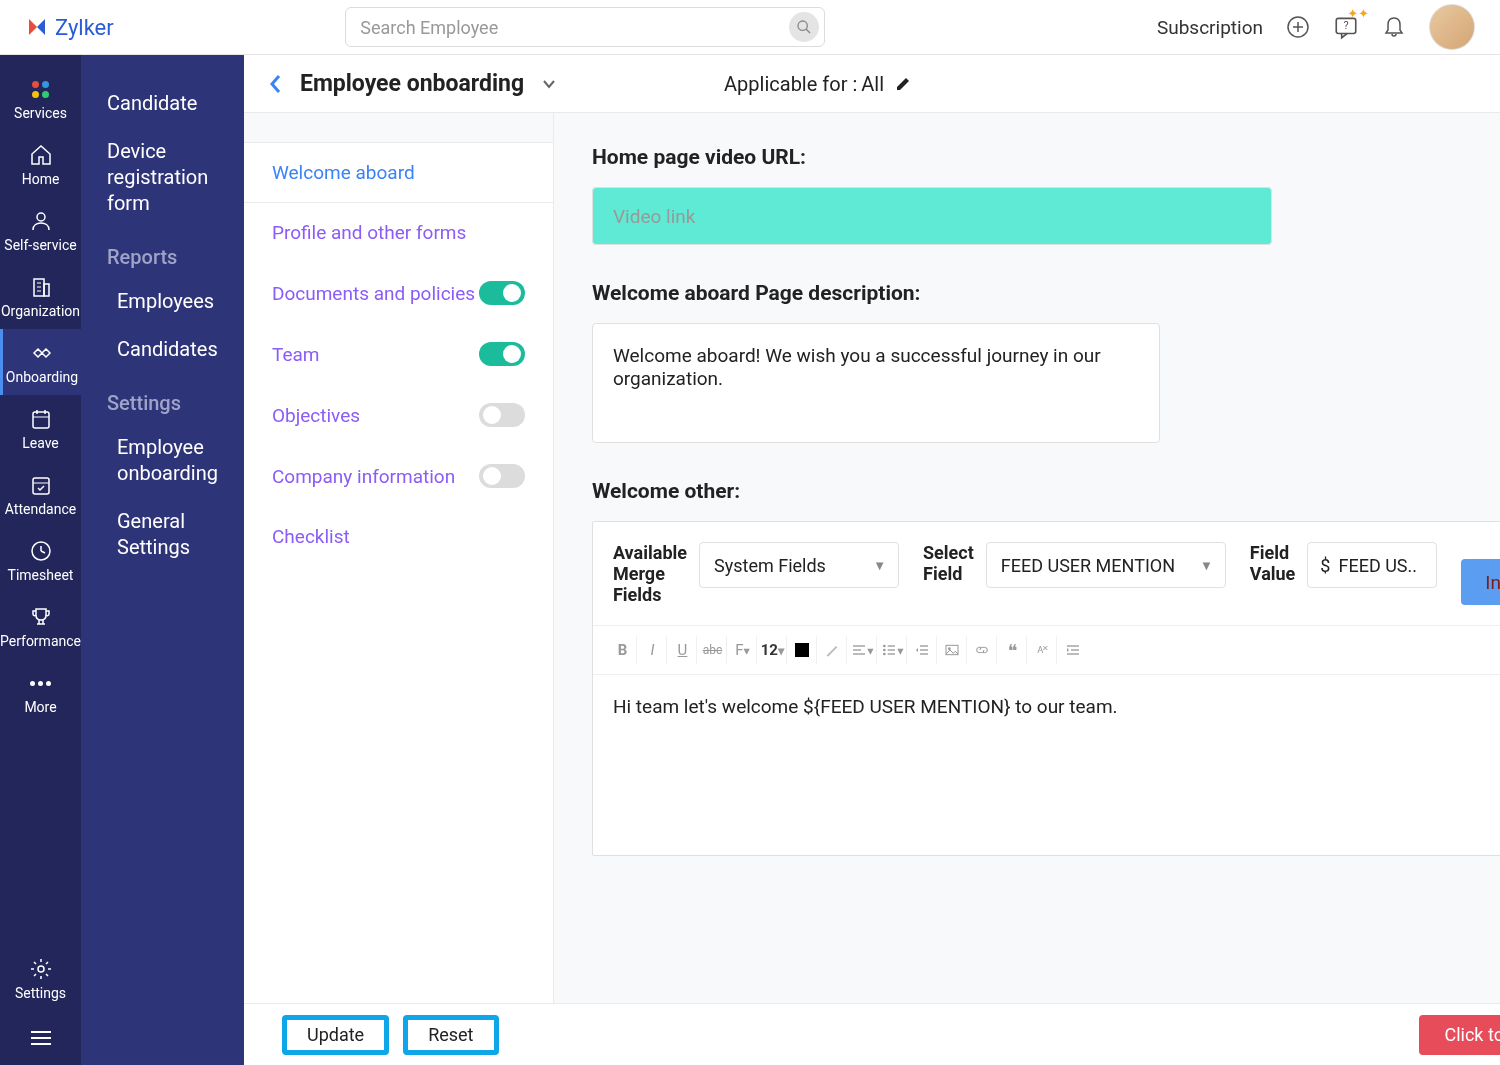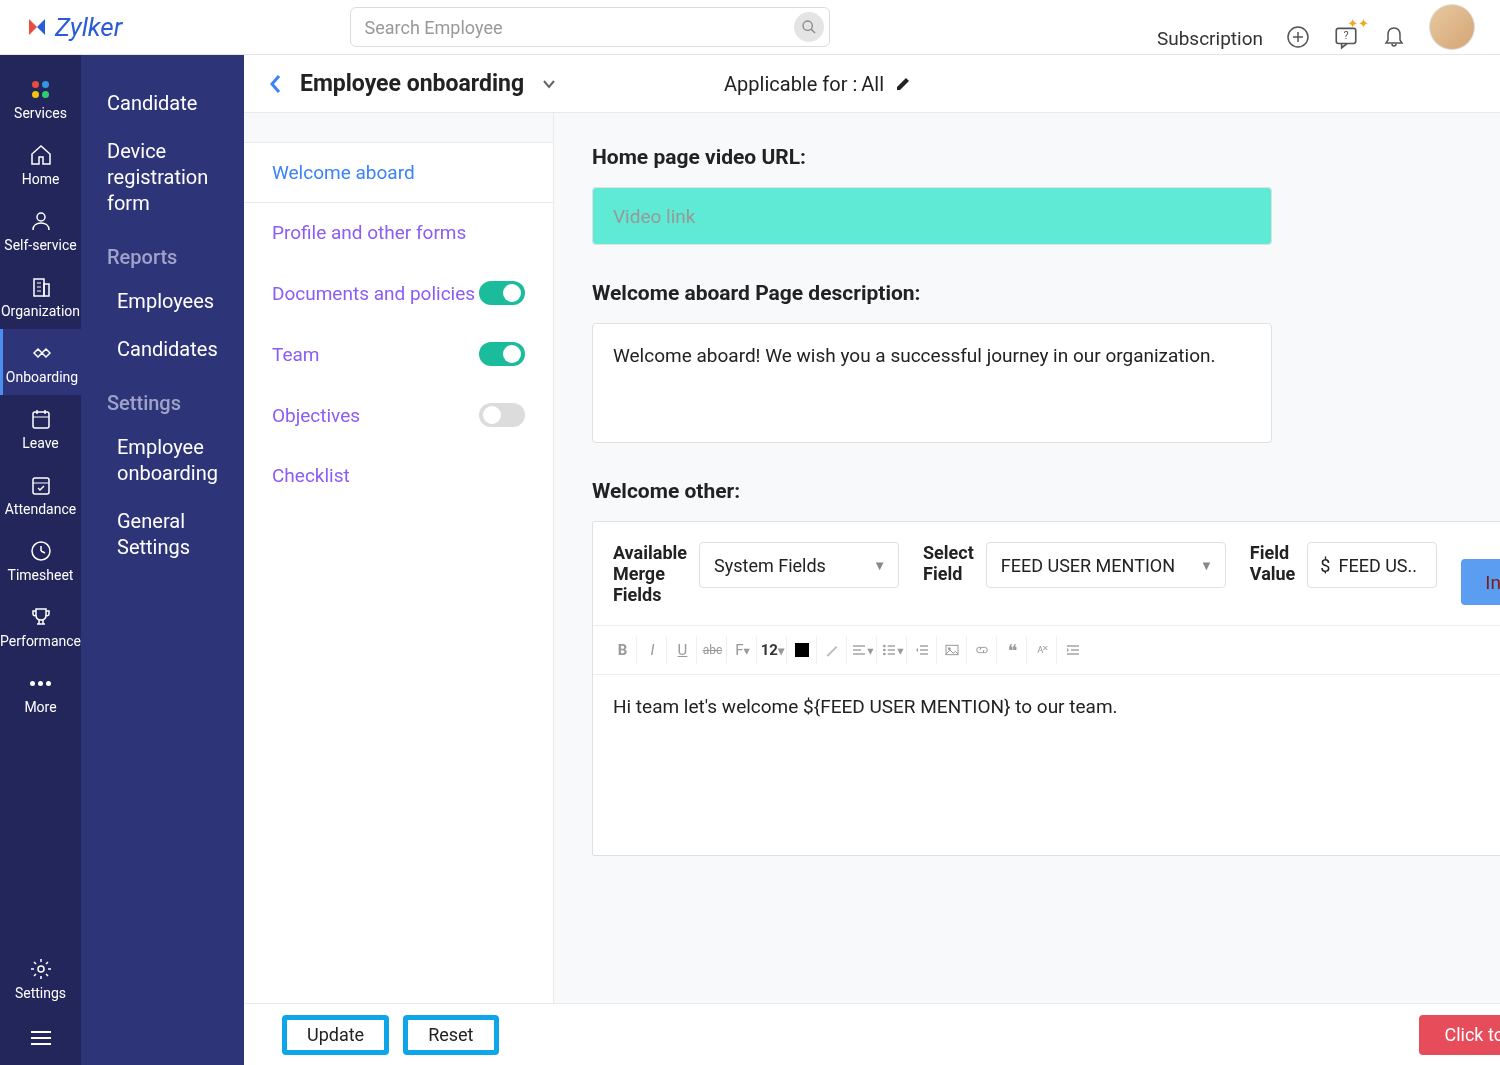--- a/index.html
+++ b/index.html
@@ -1,24 +1,24 @@
 <!DOCTYPE html>
 <html><head>
 <meta charset="utf-8">
 <style>
 *{box-sizing:border-box;margin:0;padding:0;font-family:-apple-system,BlinkMacSystemFont,'Segoe UI',Roboto,sans-serif}
 body{width:1500px;height:1065px;overflow:hidden;background:#fff;color:#222}
 .topbar{height:55px;display:flex;align-items:center;padding:0 25px;border-bottom:1px solid #e5e5e5}
-.logo{display:flex;align-items:center;gap:6px;font-family:cursive;font-size:26px;color:#2a5cd8;font-style:italic}
+.logo{display:flex;align-items:center;gap:6px;font-family:cursive;font-size:22px;color:#2a5cd8;}
 .logo-icon{width:24px;height:24px}
 .search-wrap{margin-left:auto;margin-right:auto;position:relative;left:-50px}
 .search-input{width:480px;height:40px;border:1px solid #dcdcdc;border-radius:6px;padding:0 46px 0 14px;font-size:18px;color:#666}
 .search-input::placeholder{color:#999}
 .search-btn{position:absolute;right:6px;top:5px;width:30px;height:30px;border-radius:50%;background:#e4e4e4;border:none;display:flex;align-items:center;justify-content:center;color:#888}
-.top-actions{display:flex;align-items:flex-end;gap:22px;font-size:19px;color:#333}
+.top-actions{display:flex;align-items:center;gap:22px;font-size:19px;color:#333}
 .top-actions .icon-btn{width:26px;height:26px;display:flex;align-items:center;justify-content:center;color:#555}
 .avatar{width:46px;height:46px;border-radius:50%;background:linear-gradient(135deg,#e8c9a0,#d4a574);border:1px solid #ddd}
 .body{display:flex;height:calc(100% - 55px)}
 .rail{width:96px;background:#22265a;color:#fff;display:flex;flex-direction:column;align-items:center;padding-top:10px;position:relative}
 .rail-item{width:100%;padding:12px 0 10px;display:flex;flex-direction:column;align-items:center;gap:4px;font-size:14px;cursor:pointer}
 .rail-item.active{background:#2e3478;border-left:3px solid #4a8ff0}
 .rail-icon{width:24px;height:24px;display:flex;align-items:center;justify-content:center}
 .rail-dots{display:grid;grid-template-columns:1fr 1fr;gap:3px;width:18px}
 .rail-dots span{width:7px;height:7px;border-radius:50%}
 .rail-spacer{flex:1}
@@ -38,21 +38,21 @@
 .step-item{padding:18px 28px;font-size:19px;color:#8b5cf6;display:flex;align-items:center;justify-content:space-between;cursor:pointer;border-bottom:1px solid transparent}
 .step-item.active{color:#3b82f6;border-bottom:1px solid #eaeaea}
 .toggle{width:46px;height:24px;border-radius:12px;background:#dcdcdc;position:relative;cursor:pointer}
 .toggle::after{content:'';position:absolute;width:18px;height:18px;border-radius:50%;background:#fff;top:3px;left:4px;transition:.2s}
 .toggle.on{background:#1bbc9c}
 .toggle.on::after{left:24px}
 .main-form{flex:1;overflow-y:auto;padding:32px 54px 0 38px}
 .section-label{font-size:21px;font-weight:700;color:#222;margin-bottom:18px}
 .text-input{width:680px;max-width:100%;height:58px;border:1px solid #e0e0e0;border-radius:4px;padding:0 20px;font-size:19px;background:#5eead4;color:#333}
 .text-input::placeholder{color:#999}
-.desc-box{width:680px;max-width:100%;min-height:120px;border:1px solid #e0e0e0;border-radius:4px;padding:20px;font-size:19px;background:#fff;color:#222;margin-bottom:36px}
+.desc-box{width:568px;max-width:100%;min-height:120px;border:1px solid #e0e0e0;border-radius:4px;padding:20px;font-size:19px;background:#fff;color:#222;margin-bottom:36px}
 .feed-panel{border:1px solid #e0e0e0;background:#fff;border-radius:2px;width:100%}
 .merge-row{display:flex;gap:24px;padding:20px 20px 0}
 .merge-col{display:flex;flex-direction:row;gap:12px}
 .merge-label{font-size:18px;font-weight:700;color:#222}
 .merge-select{height:46px;border:1px solid #e0e0e0;border-radius:4px;padding:0 36px 0 14px;font-size:18px;background:#fff;color:#222;display:flex;align-items:center;position:relative;min-width:200px}
 .merge-select .chev{position:absolute;right:12px;color:#888;font-size:13px}
 .field-value{height:46px;border:1px solid #e0e0e0;border-radius:4px;padding:0 12px;font-size:18px;display:flex;align-items:center;gap:8px;color:#222;min-width:130px;white-space:nowrap;overflow:hidden}
 .insert-btn{height:46px;padding:0 24px;background:#5b9df0;color:#7f1d1d;border:none;border-radius:4px;font-size:19px;align-self:flex-end}
 .rte-toolbar{display:flex;align-items:center;gap:2px;padding:10px 16px;border-top:1px solid #eee;border-bottom:1px solid #eee;margin-top:20px}
 .rte-btn{width:28px;height:28px;display:flex;align-items:center;justify-content:center;color:#999;font-size:15px;border-right:1px solid #f0f0f0}
@@ -283,20 +283,24 @@
           </div>
         <div class="step-item">
             <span>Team</span>
             <span class="toggle on"></span>
           </div>
         <div class="step-item">
             <span>Objectives</span>
             <span class="toggle"></span>
           </div>
         <div class="step-item">
+            <span>Company information</span>
+            <span class="toggle"></span>
+          </div>
+        <div class="step-item">
             <span>Checklist</span>
           </div>
       </div>
 
       <div class="main-form">
         <div class="section-label">Home page video URL:</div>
         <input class="text-input" placeholder="Video link" style="">
         <div class="section-gap"></div>
         <div class="section-label">Welcome aboard Page description:</div>
         <div class="desc-box">Welcome aboard! We wish you a successful journey in our organization.</div>

